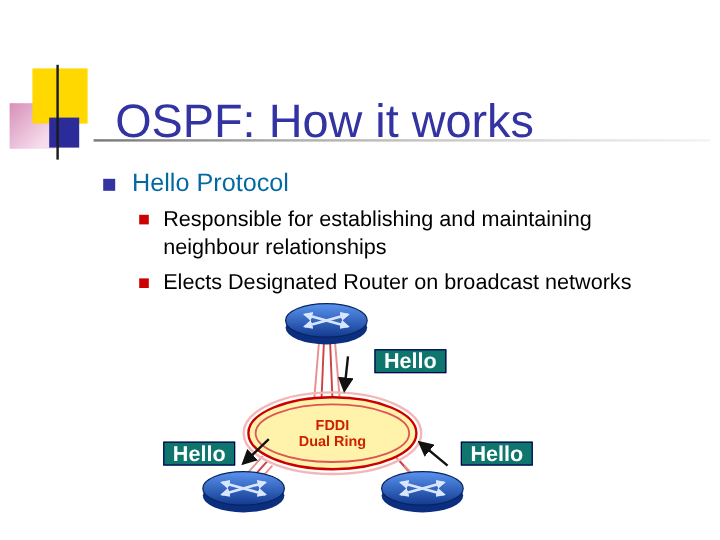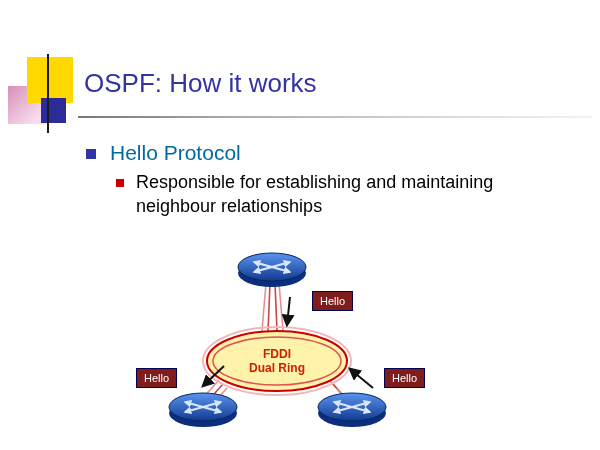--- a/index.html
+++ b/index.html
@@ -11,41 +11,41 @@
   
   .d-pink   { position: absolute; left: 8px;  top: 86px; width: 38px; height: 38px;
               background: linear-gradient(135deg, #d78fb8 0%, #f6dcec 80%); z-index: 1; }
   .d-yellow { position: absolute; left: 27px; top: 57px; width: 46px; height: 46px;
               background: #ffd800; z-index: 2; }
   .d-navy   { position: absolute; left: 41px; top: 98px; width: 25px; height: 25px;
               background: #2b2b9a; z-index: 3; }
   .d-vline  { position: absolute; left: 47px; top: 54px; width: 2px; height: 79px;
               background: #1a1a1a; z-index: 4; }
 
-  .title { position: absolute; left: 80px; top: 64px; margin: 4px;
-           font-size: 26px; font-weight: 400; color: #3333a2; white-space: nowrap; }
+  .title { position: absolute; left: 80px; top: 64px; margin: 16px;
+           font-size: 39px; font-weight: 400; color: #3333a2; white-space: nowrap; }
   .title-rule { position: absolute; left: 78px; top: 116px; width: 514px; height: 2px;
                 background: linear-gradient(to right, #777 0%, #aaa 30%, #ddd 75%, #f3f3f3 100%); }
 
   .b1 { position: absolute; left: 86px; top: 141px; display: flex; align-items: flex-start; }
   .b1 .sq { width: 10px; height: 10px; background: #3333a2; margin: 8px 14px 0 0; flex: none; }
   .b1 .txt { font-size: 21px; color: #0369a1; }
 
   .b2 { position: absolute; left: 116px; top: 171px; width: 452px;
         display: flex; flex-direction: column; gap: 5px; }
   .b2-item { display: flex; align-items: flex-start; }
   .b2 .sq { width: 8px; height: 8px; background: #cc0000; margin: 8px 12px 0 0; flex: none; }
   .b2 .txt { font-size: 18px; color: #000; line-height: 1.33; }
 
   .diagram { position: absolute; left: 0; top: 238px; width: 600px; height: 212px; }
   .diagram svg { position: absolute; left: 0; top: 0; }
   .diagram text { font-family: "Liberation Sans", sans-serif; }
 
-  .hello { position: absolute; background: #7f1d1d; border: 1px solid #000050; color: #fff;
-           font-size: 11px; font-weight: normal; padding: 2px 7px; line-height: 14px; }
+  .hello { position: absolute; background: #0f766e; border: 1px solid #000050; color: #fff;
+           font-size: 18px; font-weight: bold; padding: 2px 7px; line-height: 14px; }
   .hello-top   { left: 312px; top: 53px; }
   .hello-left  { left: 136px; top: 130px; }
   .hello-right { left: 384px; top: 130px; }
 </style>
 </head>
 <body>
 
 <div class="slide">
 
   <div class="d-pink"></div>
@@ -58,20 +58,24 @@
 
   <div class="b1">
     <span class="sq"></span>
     <span class="txt">Hello Protocol</span>
   </div>
 
   <div class="b2">
     <div class="b2-item">
       <span class="sq"></span>
       <span class="txt">Responsible for establishing and maintaining neighbour relationships</span>
+    </div>
+    <div class="b2-item">
+      <span class="sq"></span>
+      <span class="txt">Elects Designated Router on broadcast networks</span>
     </div>
   </div>
 
   <div class="diagram">
     <svg width="600" height="212" viewBox="0 0 600 212">
       <defs>
         <linearGradient id="gb" x1="0" y1="0" x2="0" y2="1">
           <stop offset="0" stop-color="#5a94ef"></stop>
           <stop offset="1" stop-color="#123a8f"></stop>
         </linearGradient>

